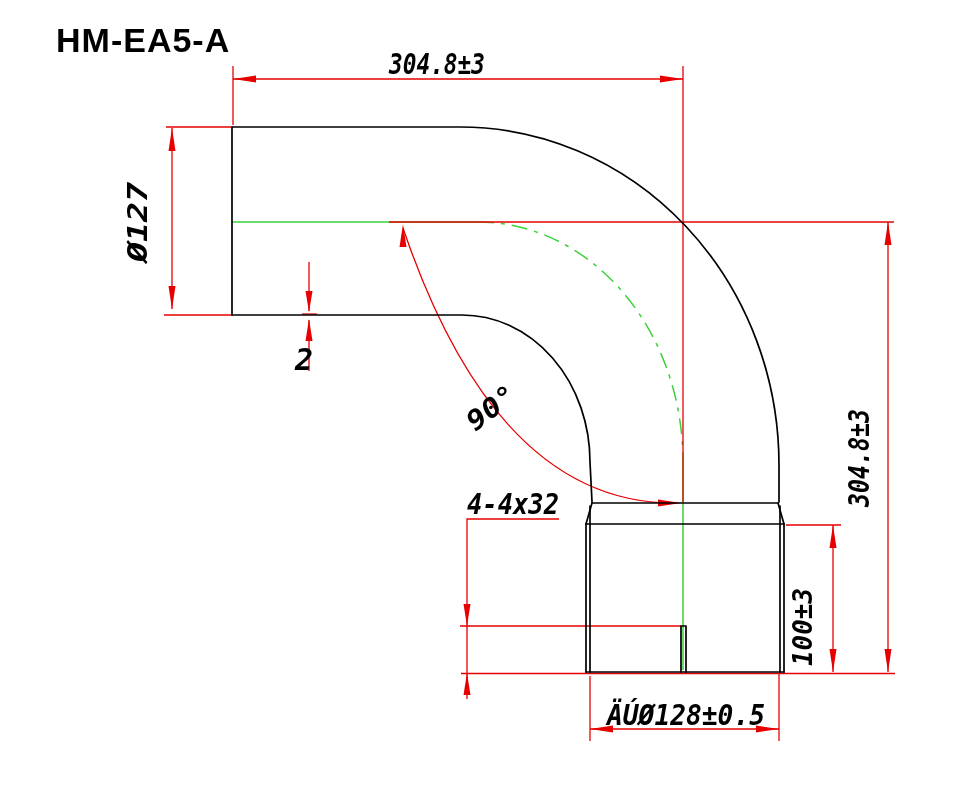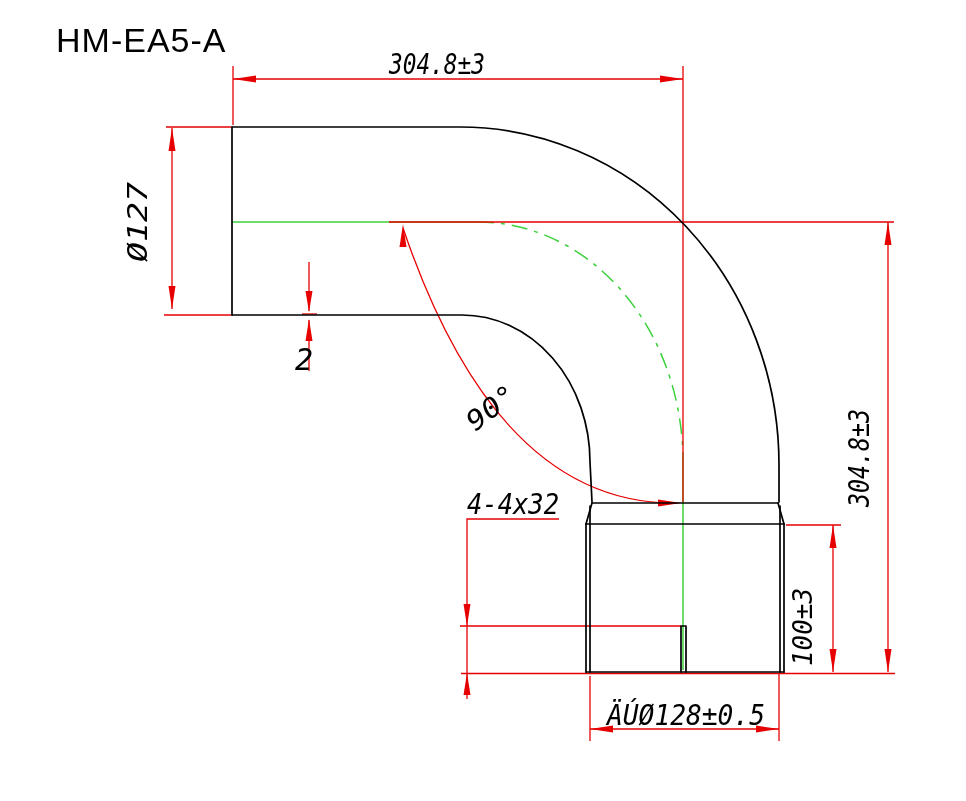--- a/index.html
+++ b/index.html
@@ -2,20 +2,21 @@
 <html><head>
 <meta charset="utf-8">
 <style>
   html,body{margin:0;padding:0;background:#ffffff;}
   .page{
     position:relative;
     width:966px;height:801px;
     background:#ffffff;
     overflow:hidden;
     font-family:"Liberation Sans", sans-serif;
+    font-weight:bold;
   }
   svg{display:block;}
   .cad-text{
     font-family:"DejaVu Sans Mono", monospace;
     font-style:italic;
   }
   .title-text{
     font-family:"Liberation Sans", sans-serif;
     font-style:normal;
     font-size:34px;

